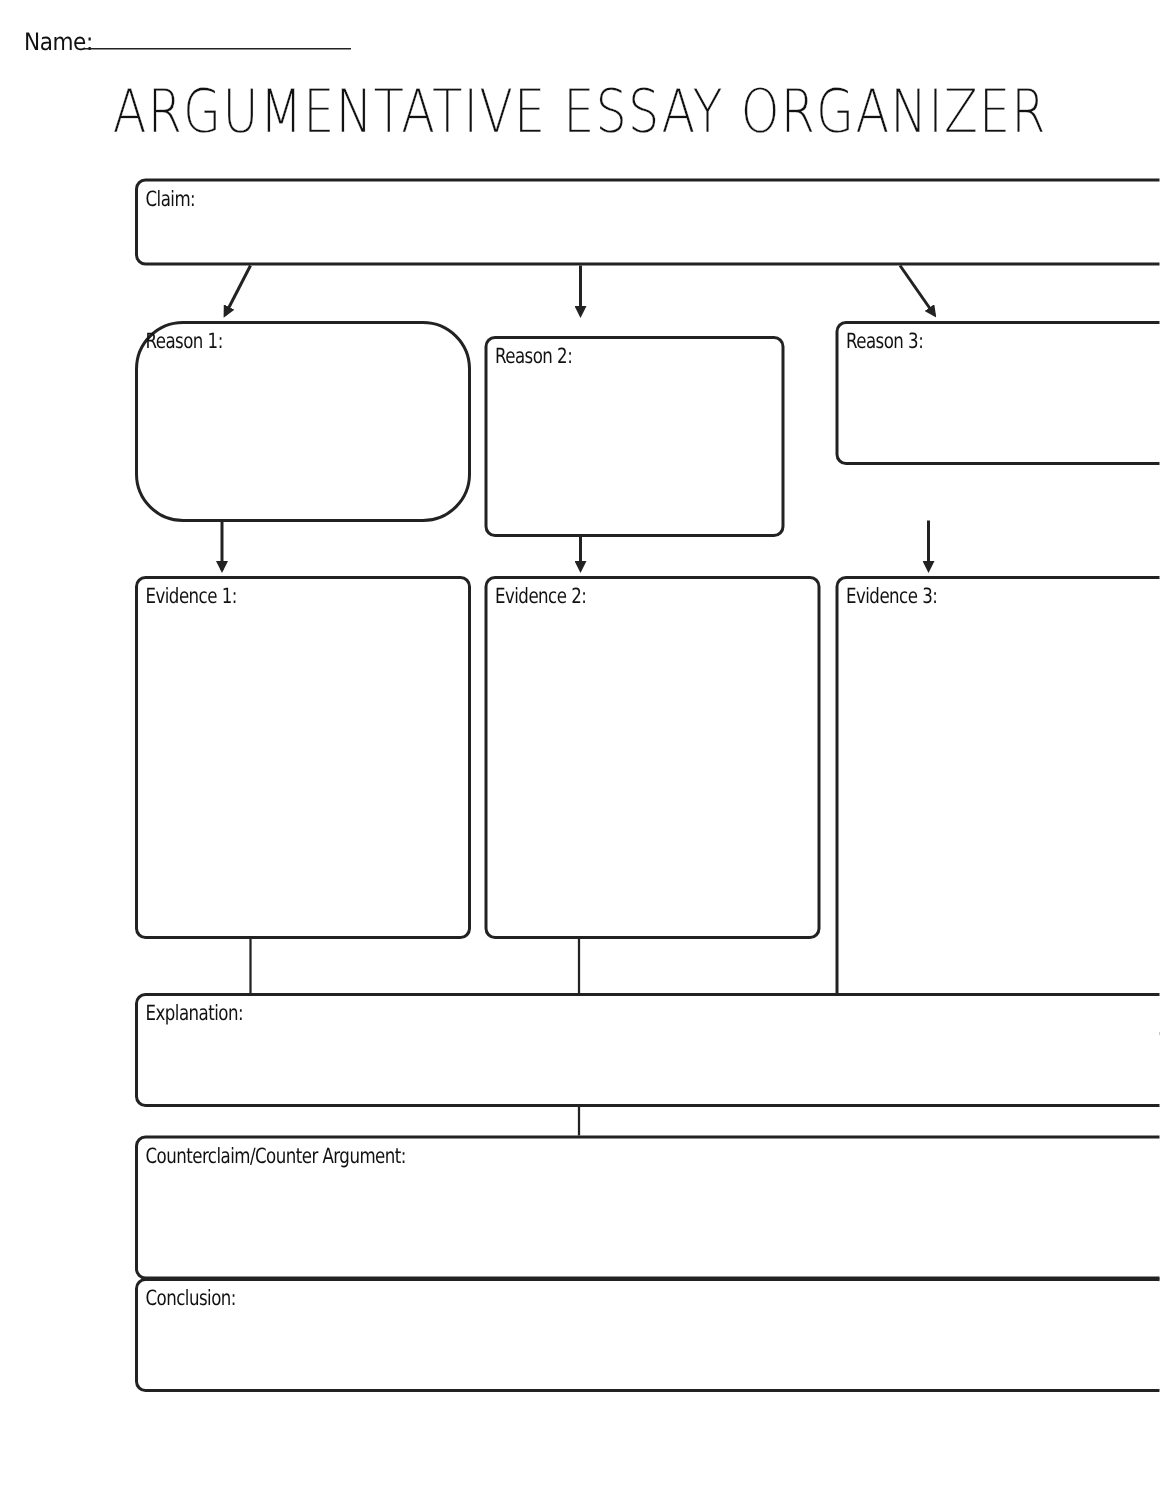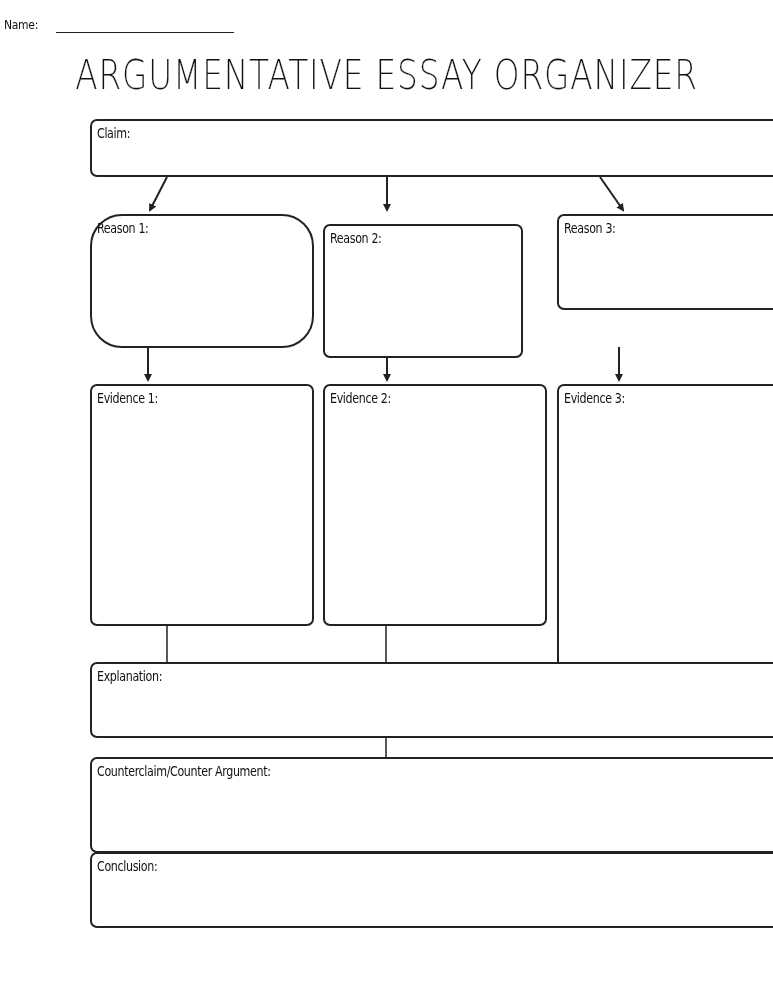--- a/index.html
+++ b/index.html
@@ -1,17 +1,17 @@
 <!DOCTYPE html>
 <html><head>
 <meta charset="utf-8">
 <style>
   html,body{margin:0;padding:0;background:#fff;}
   body{width:773px;height:1000px;position:relative;overflow:hidden;font-family:"DejaVu Sans Condensed","DejaVu Sans",sans-serif;color:#111;}
-  .name-label{position:absolute;left:4px;top:18px;font-size:12px;letter-spacing:-0.3px;}
+  .name-label{position:absolute;left:16px;top:18px;font-size:16px;letter-spacing:-0.3px;}
   .name-line{position:absolute;left:56px;top:32px;width:178px;border-bottom:1px solid #222;}
   .title{position:absolute;left:0;top:52px;width:773px;text-align:center;font-family:"DejaVu Sans",sans-serif;font-weight:200;font-size:40px;letter-spacing:1px;transform:scaleX(0.82);transform-origin:center;color:#111;-webkit-text-stroke:0.2px #fff;}
   .box{position:absolute;border:2px solid #222;border-radius:7px;box-sizing:border-box;background:#fff;margin-left:48px;}
   .box-label{position:absolute;left:5px;top:4px;font-size:14px;letter-spacing:-0.4px;transform:scaleX(0.88);transform-origin:left;white-space:nowrap;}
   svg.conn{position:absolute;left:0;top:0;width:773px;height:1000px;pointer-events:none;}
 </style>
 </head>
 <body>
 
 <span class="name-label">Name:</span>

